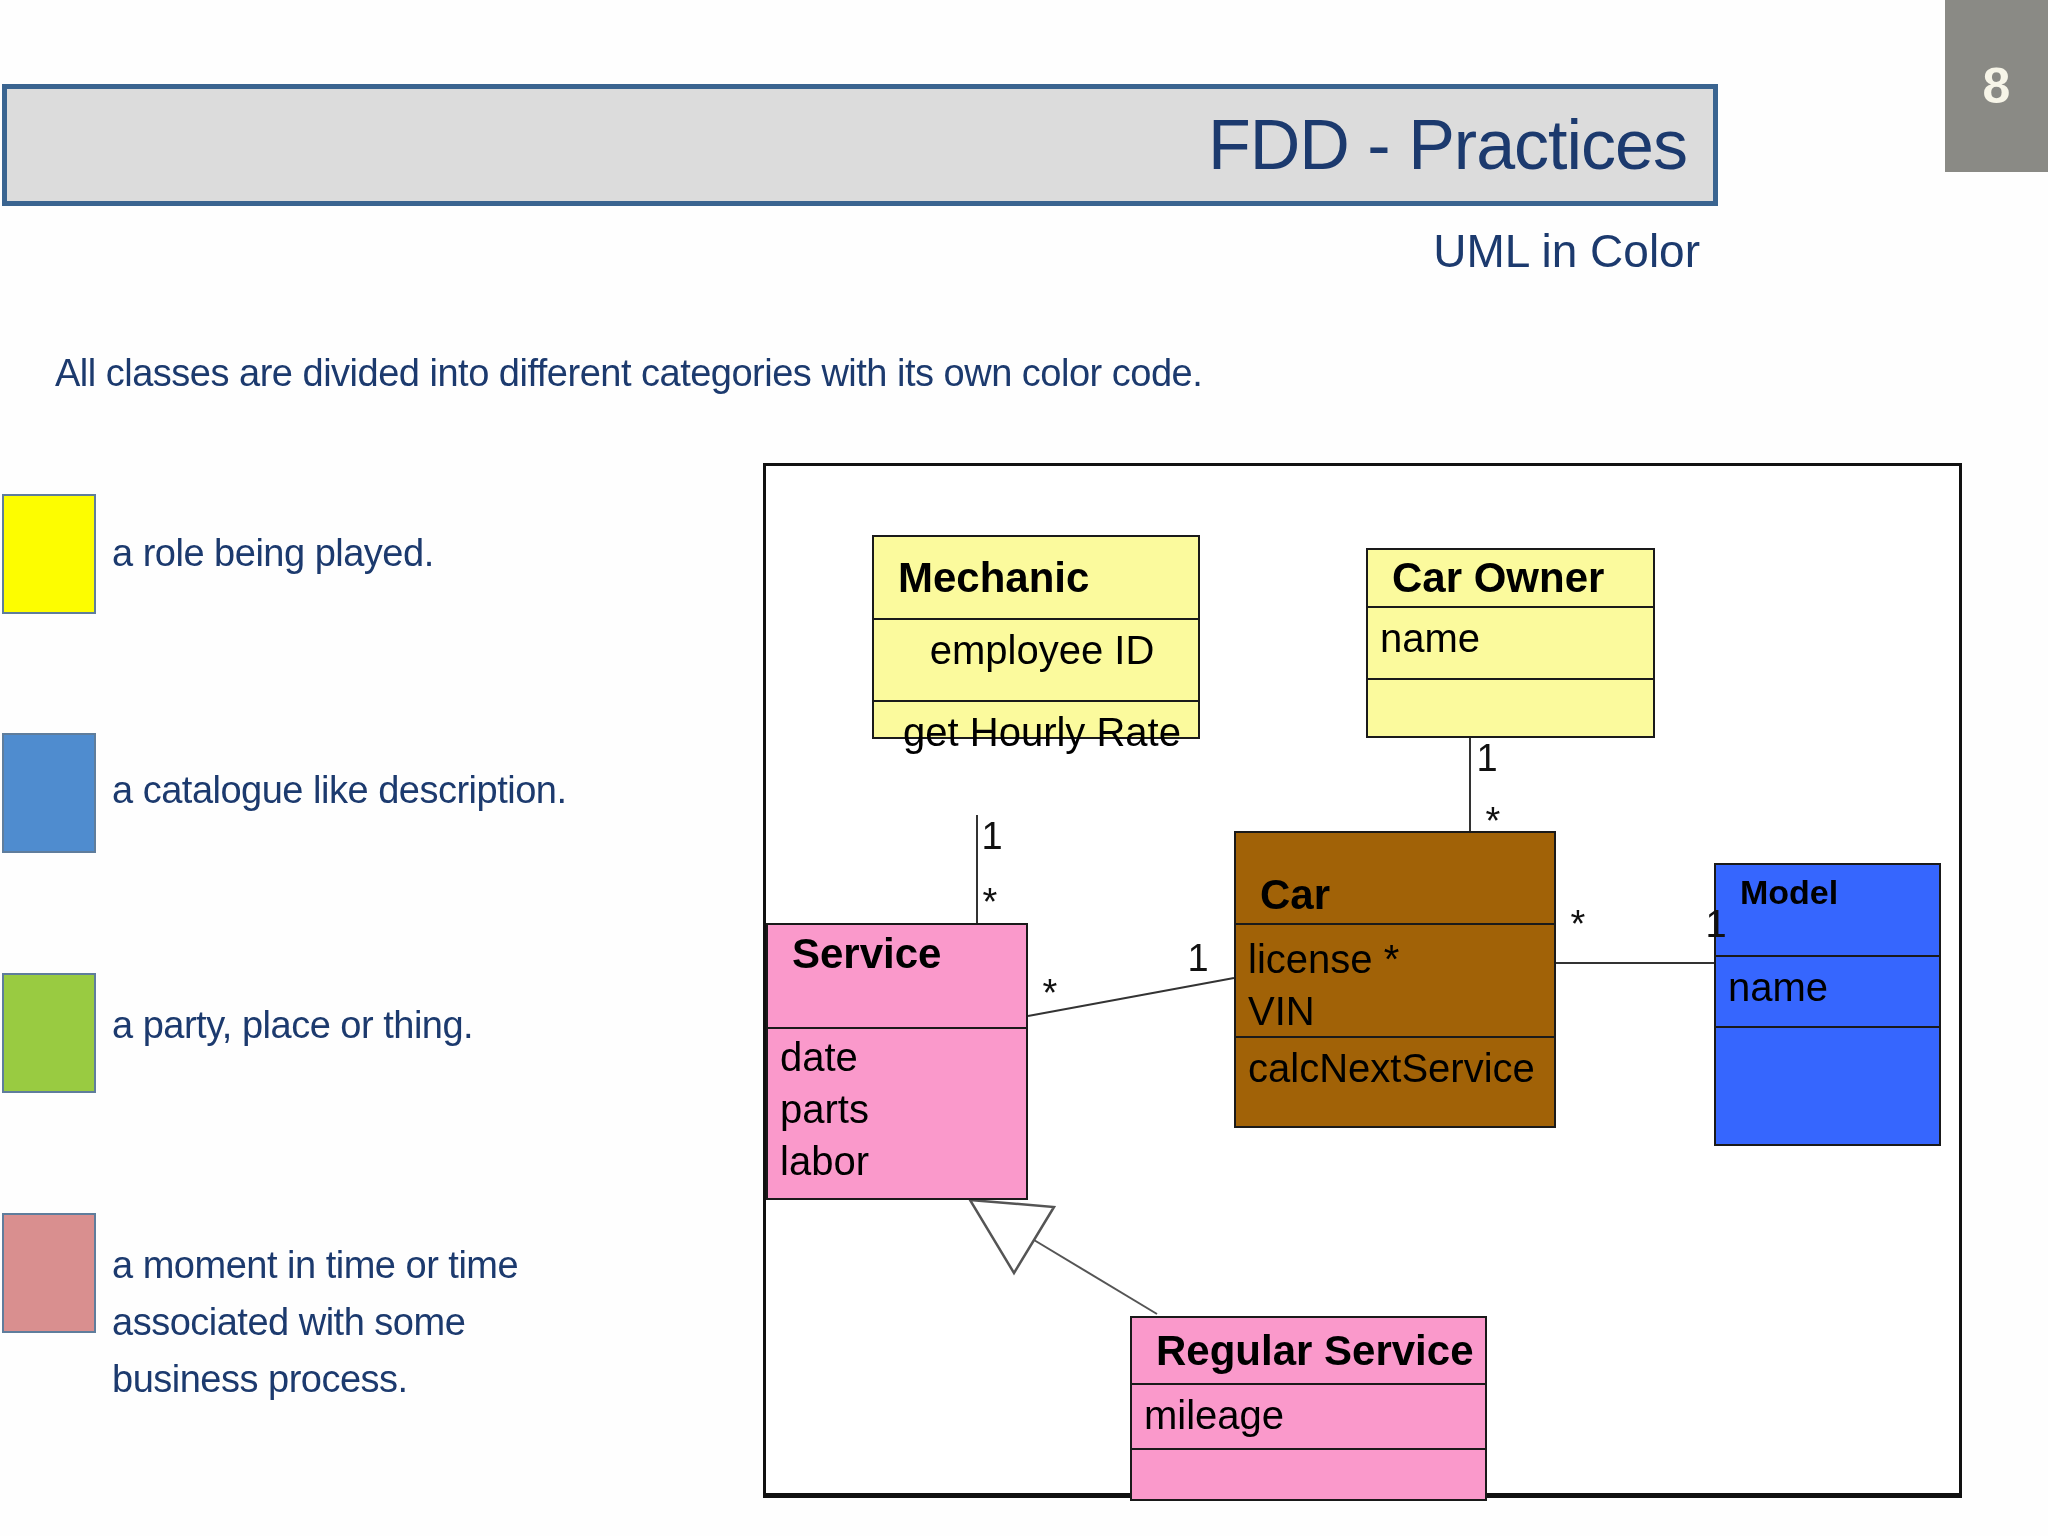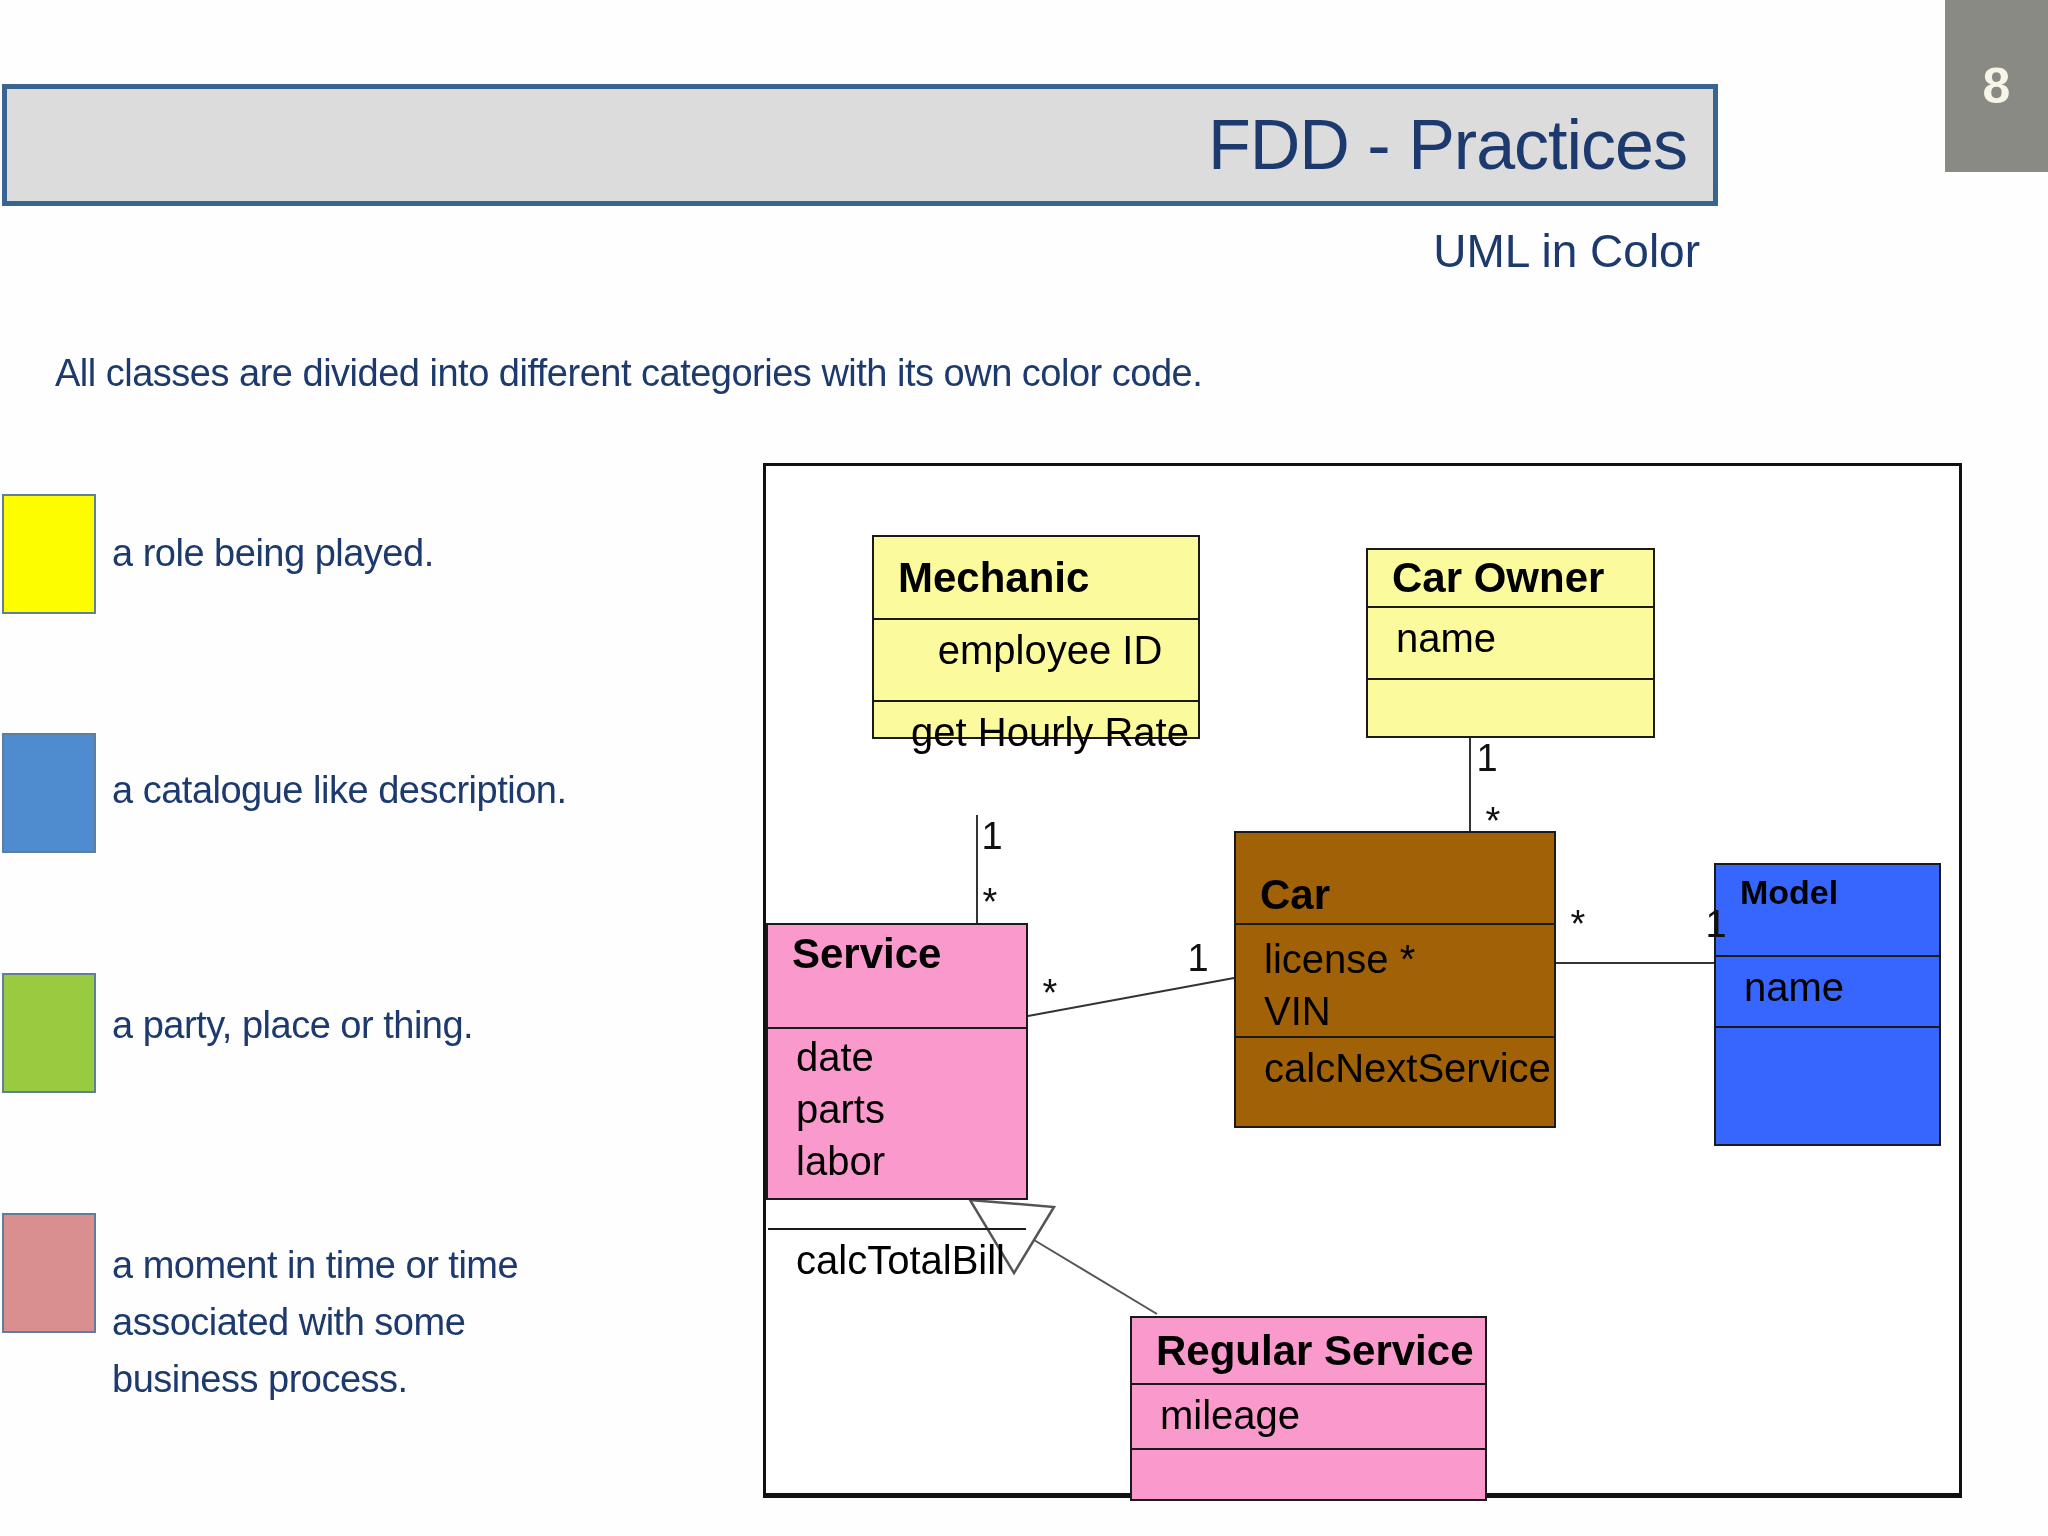--- a/index.html
+++ b/index.html
@@ -41,21 +41,21 @@
   
   .uml-class{
     position:absolute;box-sizing:border-box;border:2px solid #1a1a1a;color:#000;
     display:flex;flex-direction:column;
   }
   .c-title{
     font-weight:bold;font-size:42px;padding-left:24px;box-sizing:border-box;
     display:flex;align-items:center;flex:0 0 auto;
   }
   .c-attrs,.c-ops{border-top:2px solid #1a1a1a;box-sizing:border-box;padding-top:4px;flex:0 0 auto;}
-  .row{font-size:40px;line-height:52px;padding-left:28px;white-space:nowrap;}
+  .row{font-size:40px;line-height:52px;padding-left:12px;white-space:nowrap;}
   .mechanic{left:106px;top:69px;width:328px;height:204px;text-align:center;}
   .mechanic .c-title{height:81px;}
   .mechanic .c-attrs{height:82px;}
   .mechanic .c-ops{flex:1 1 auto;}
   .car-owner{left:600px;top:82px;width:289px;height:190px;}
   .car-owner .c-title{height:56px;}
   .car-owner .c-attrs{height:72px;}
   .car-owner .c-ops{flex:1 1 auto;}
   .car{left:468px;top:365px;width:322px;height:297px;}
   .car .c-title{height:90px;align-items:flex-end;padding-bottom:4px;}
@@ -155,23 +155,20 @@
       <div class="c-ops"></div>
     </div>
 
     <div class="uml-class service" style="background-color: rgb(250, 153, 203); gap: 44px;">
       <div class="c-title">Service</div>
       <div class="c-attrs">
         <div class="row">date</div>
         <div class="row">parts</div>
         <div class="row">labor</div>
       </div>
-      <div class="c-ops">
-        <div class="row">calcTotalBill</div>
-      </div>
     </div>
 
     <div class="uml-class regular-service" style="background-color: rgb(250, 153, 203);">
       <div class="c-title">Regular Service</div>
       <div class="c-attrs">
         <div class="row">mileage</div>
       </div>
       <div class="c-ops"></div>
     </div>
 

